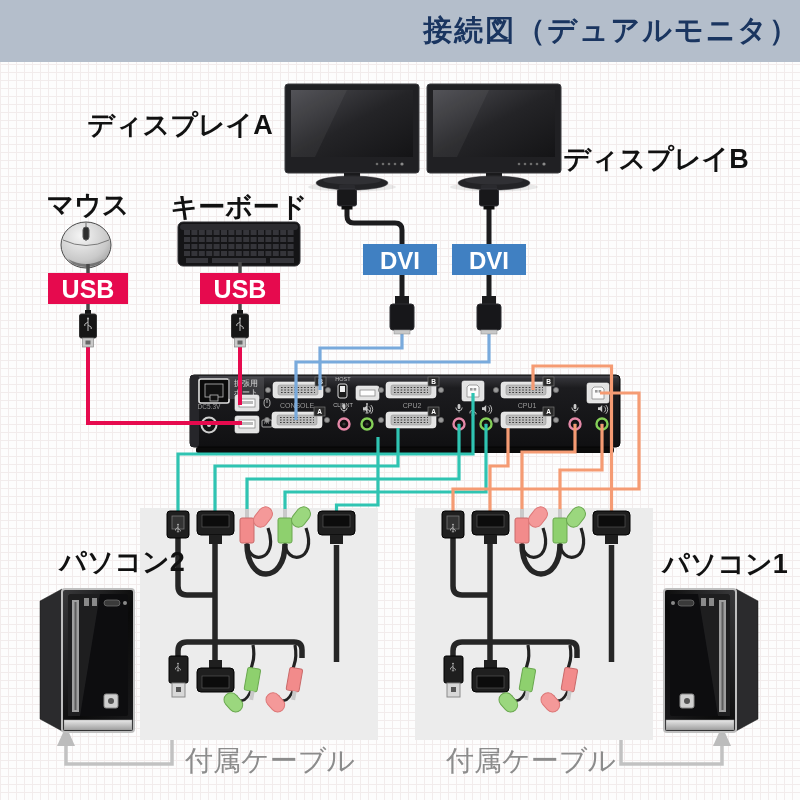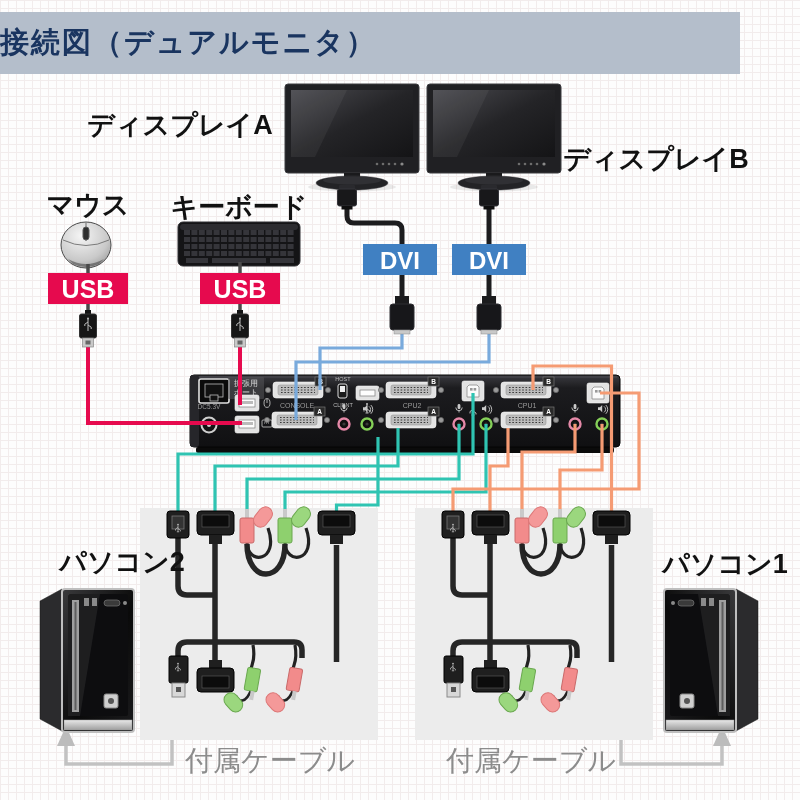--- a/index.html
+++ b/index.html
@@ -3,22 +3,22 @@
 <meta charset="utf-8">
 <style>
   html,body{margin:0;padding:0;}
   body{width:800px;height:800px;overflow:hidden;background:#fdfdfd;
        font-family:"Liberation Sans","DejaVu Sans",sans-serif;}
   .page{position:relative;width:800px;height:800px;
     background-image:
       linear-gradient(#f2ecec 1px, transparent 1px),
       linear-gradient(90deg,#f2ecec 1px, transparent 1px);
     background-size:8px 8px;background-color:#fdfdfd;}
-  .header{position:absolute;left:0;top:12px;width:740px;height:62px;
-    background:#b4becb;display:flex;align-items:center;justify-content:flex-start;}
+  .header{position:absolute;left:0;top:0;width:800px;height:62px;
+    background:#b4becb;display:flex;align-items:center;justify-content:flex-end;}
   .header .title{font-size:29px;font-weight:bold;color:#1a3560;letter-spacing:2px;}
   svg{position:absolute;left:0;top:0;}
   text{font-family:"Liberation Sans","DejaVu Sans",sans-serif;}
   .biglabel{font-size:27px;font-weight:bold;fill:#111;}
   .graylabel{font-size:28px;fill:#8c8c8c;}
   .badgetext{font-weight:bold;fill:#ffffff;}
   .kvmtext{fill:#9a9a9a;}
 </style>
 </head>
 <body>

